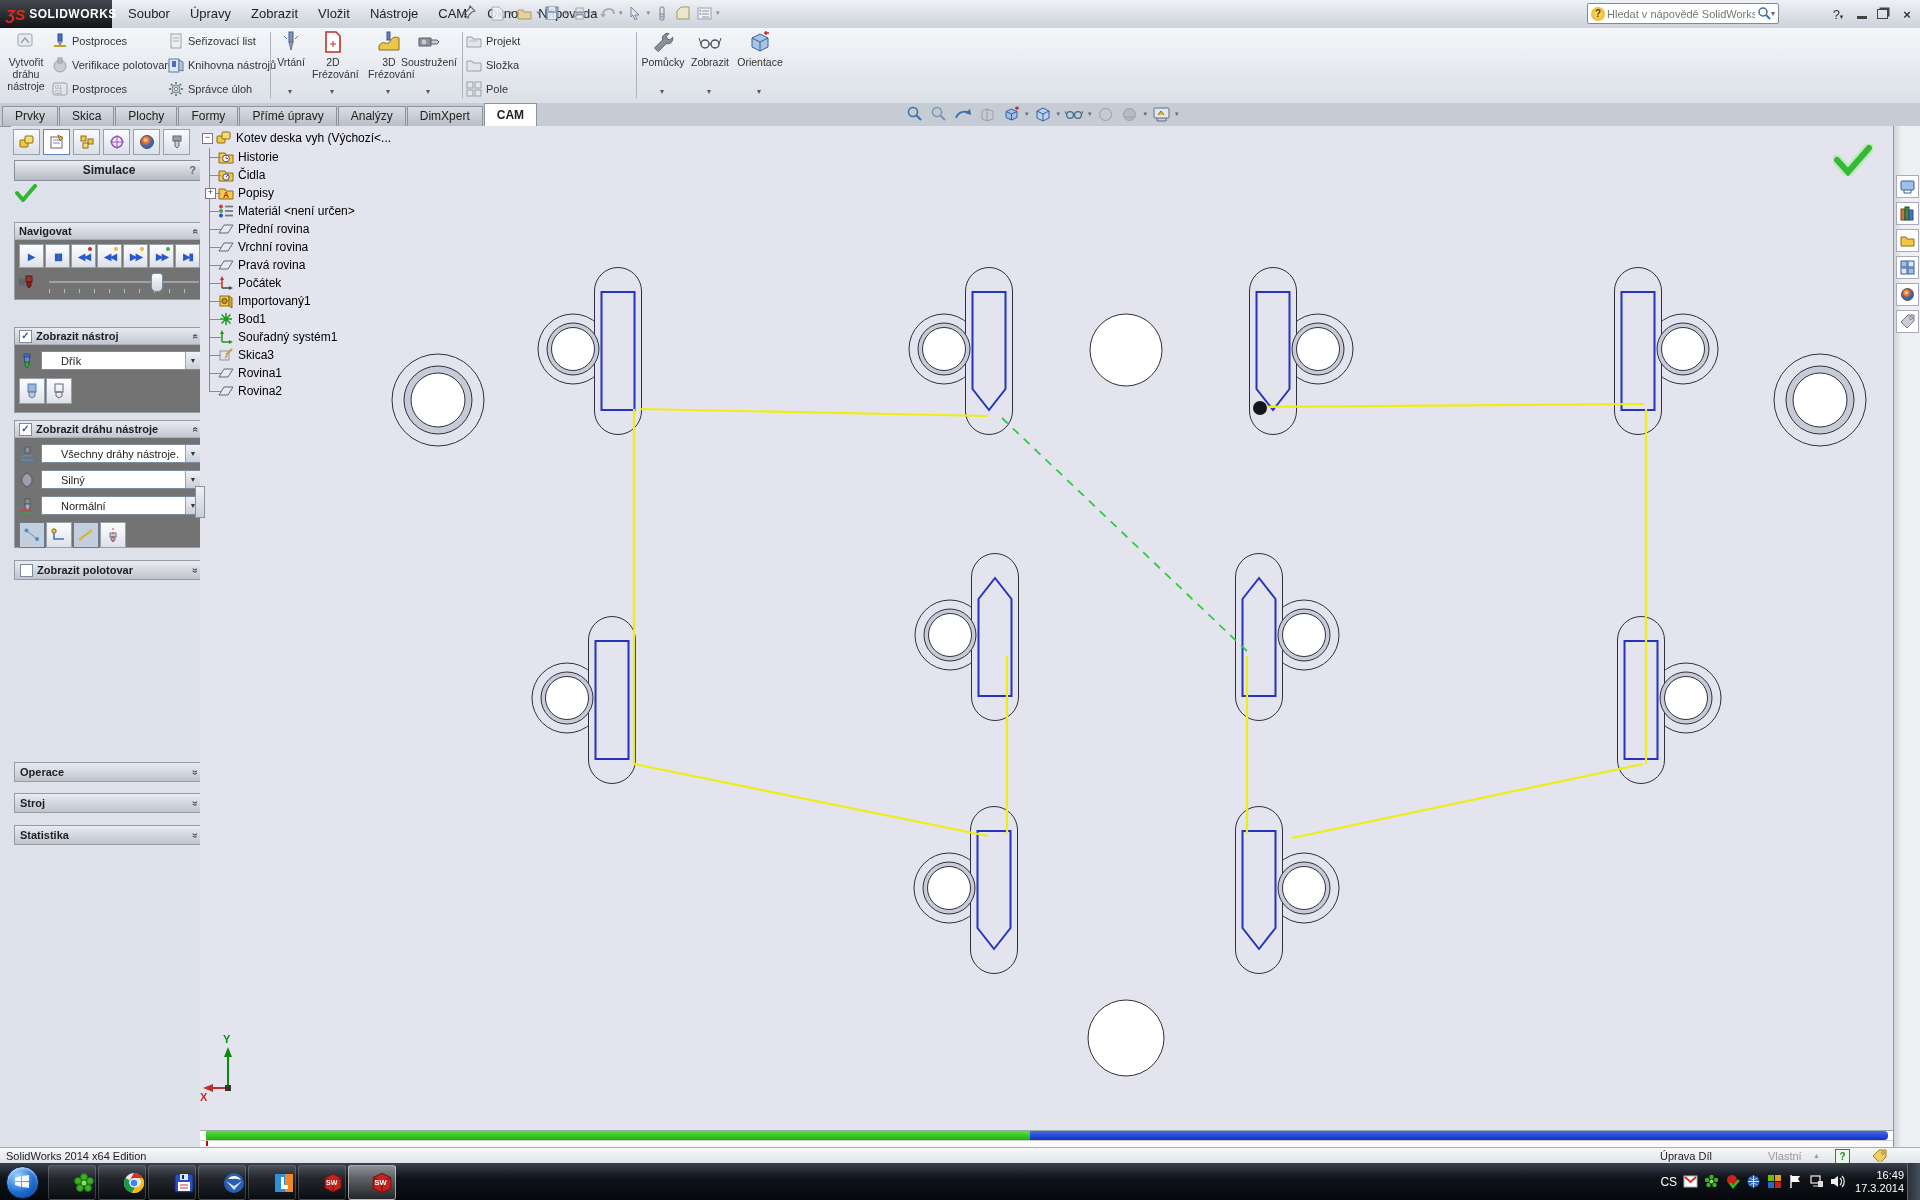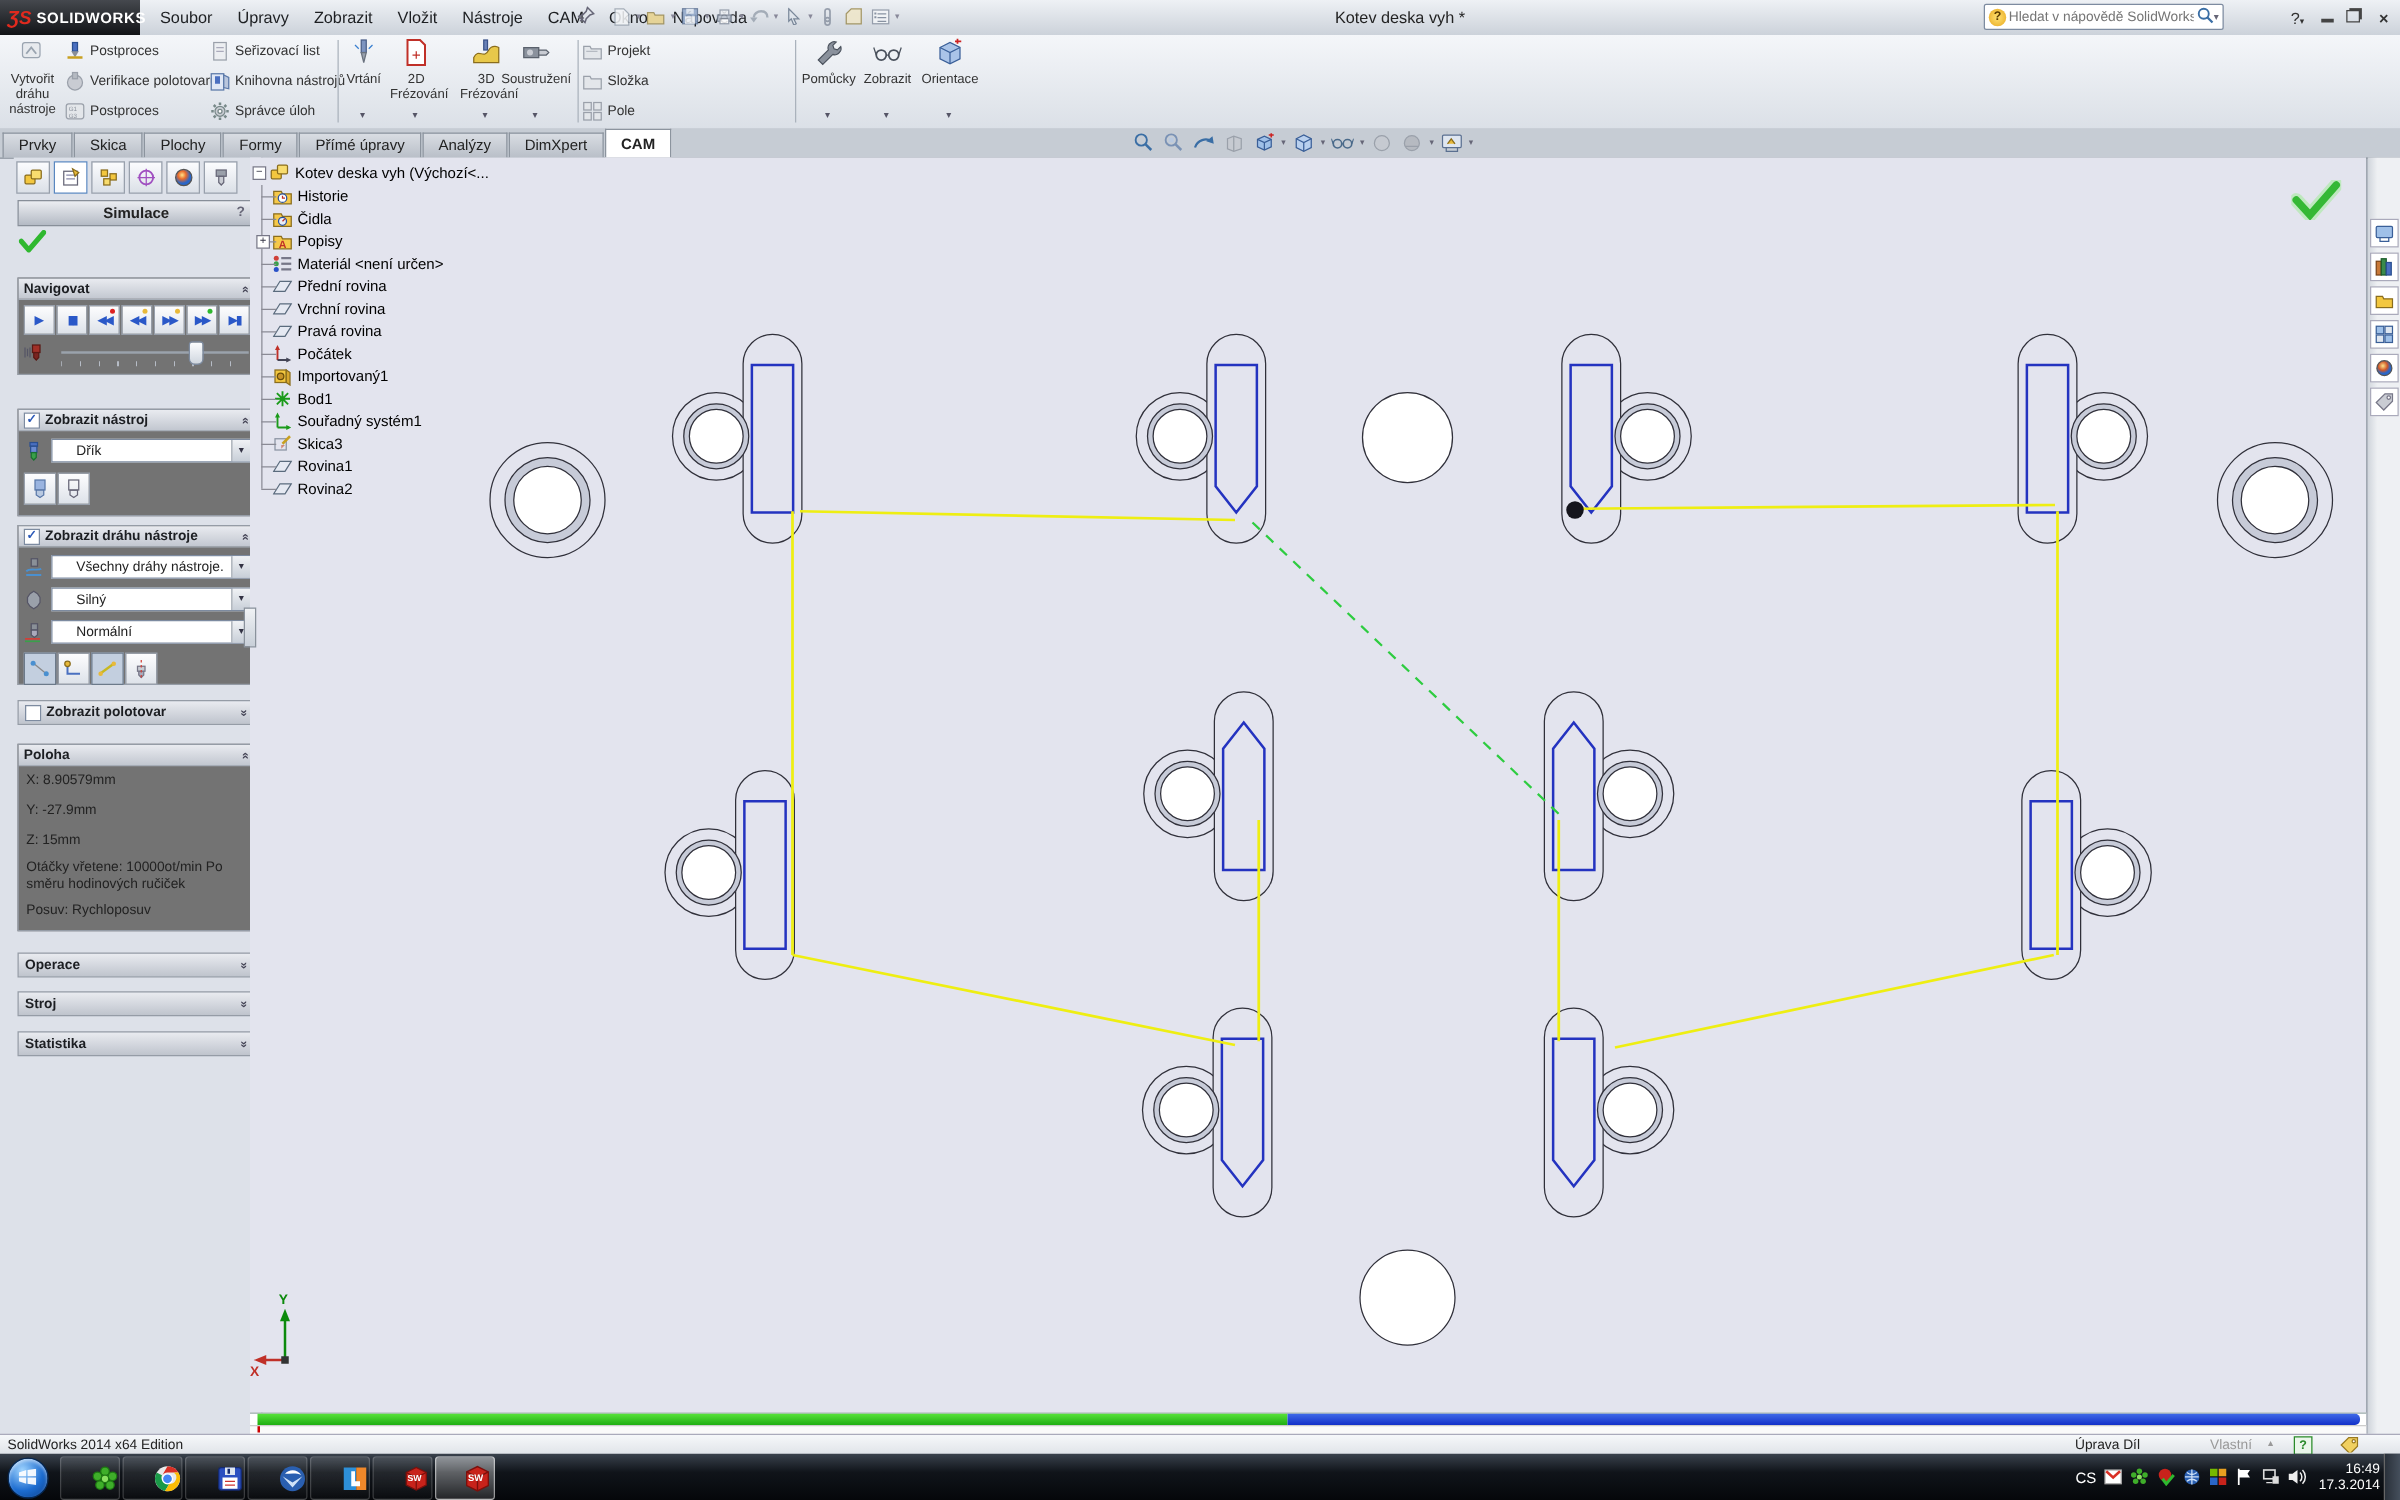--- a/index.html
+++ b/index.html
@@ -195,21 +195,20 @@
             <rect x="1" y="1" width="13" height="11" fill="#f4f6f8" stroke="#8a93a2"></rect>
             <line x1="5" y1="4" x2="12" y2="4" stroke="#7a8596"></line>
             <line x1="5" y1="7" x2="12" y2="7" stroke="#7a8596"></line>
             <line x1="5" y1="10" x2="12" y2="10" stroke="#7a8596"></line>
             <rect x="2.5" y="3" width="1.6" height="1.6" fill="#7a8596"></rect>
             <rect x="2.5" y="6" width="1.6" height="1.6" fill="#7a8596"></rect>
           </svg>
         </span>
         <span class="qdd">▾</span>
     </div>
-    <div class="doc-title">Kotev deska vyh *</div>
     <div class="searchbox">
       <span class="help-balloon">?</span>
       <input placeholder="Hledat v nápovědě SolidWorks" style="">
       <span class="sbtn"><svg width="14" height="14" viewBox="0 0 14 14">
             <circle cx="6" cy="6" r="4" fill="none" stroke="#3a6ea5" stroke-width="1.5"></circle>
             <line x1="9" y1="9" x2="13" y2="13" stroke="#3a6ea5" stroke-width="1.8"></line>
           </svg></span>
       <span class="sbtn" style="font-size:8px;color:#667;">▾</span>
     </div>
     <div class="winbtns">
@@ -704,31 +703,20 @@
           </span>
       </div>
     </div>
 
     <div class="collhdr" style="top:434px;">
       <span class="cb"></span>
       <span>Zobrazit polotovar</span>
       <span class="chev2">«</span>
     </div>
 
-    <div class="gbox" style="top:469px;height:150px;">
-      <div class="ghdr">
-          <span>Poloha</span>
-          <span class="chev">«</span>
-        </div>
-      <p class="postext" style="position:absolute;left:6px;top:22px;">X: 8.90579mm</p>
-      <p class="postext" style="position:absolute;left:6px;top:46px;">Y: -27.9mm</p>
-      <p class="postext" style="position:absolute;left:6px;top:70px;">Z: 15mm</p>
-      <p class="postext" style="position:absolute;left:6px;top:92px;width:178px;line-height:13px;">Otáčky vřetene: 10000ot/min Po směru hodinových ručiček</p>
-      <p class="postext" style="position:absolute;left:6px;top:126px;">Posuv: Rychloposuv</p>
-    </div>
 
     <div class="collhdr" style="top:636px;">
         <span>Operace</span>
         <span class="chev2">«</span>
       </div>
     <div class="collhdr" style="top:667px;">
         <span>Stroj</span>
         <span class="chev2">«</span>
       </div>
     <div class="collhdr" style="top:699px;">

